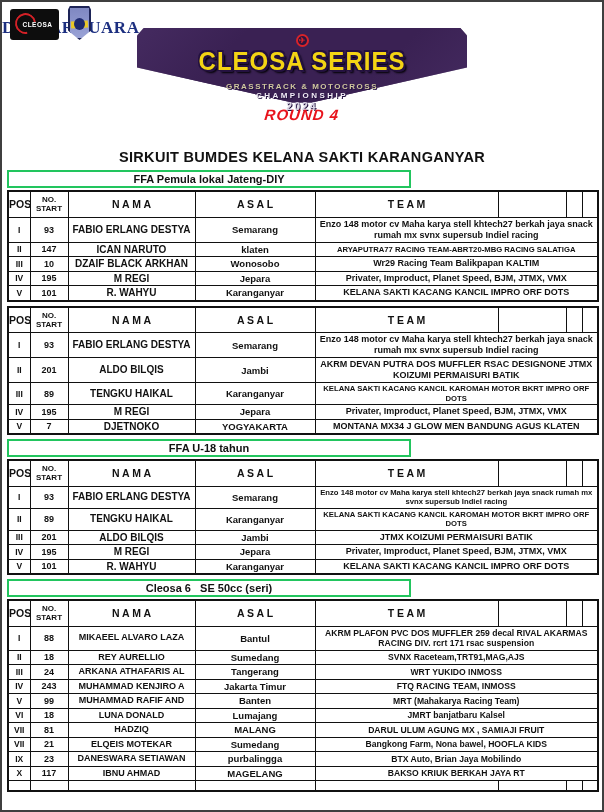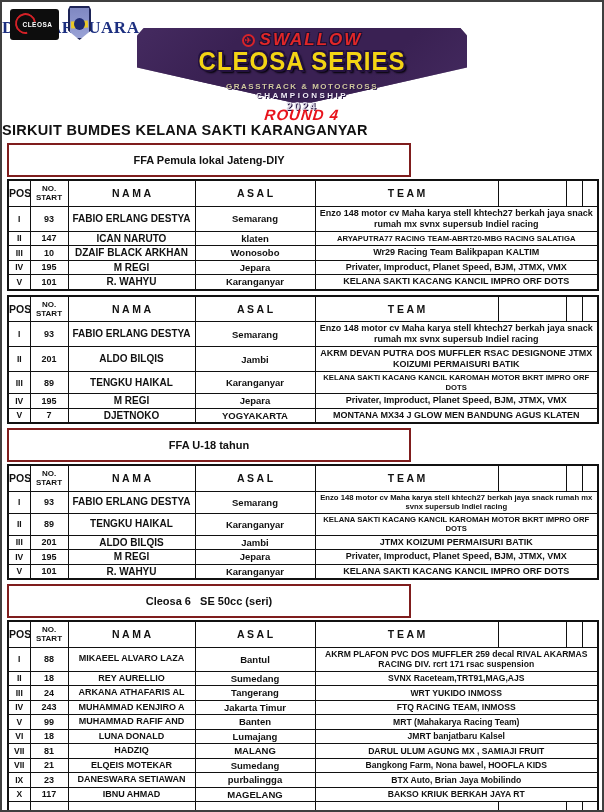--- a/index.html
+++ b/index.html
@@ -65,27 +65,27 @@
         text-shadow:1px 1px 0 #241140;}
   .sub2{font-weight:bold;font-size:8px;letter-spacing:2.5px;color:#f0ecf5;text-shadow:1px 1px 0 #241140;}
   .year{font-weight:900;font-size:10.5px;letter-spacing:2px;color:#d9d4e4;text-shadow:1px 1px 0 #241140;}
   
   .round{
     text-align:center;margin-top:2px;height:16px;
     font-size:15px;font-weight:900;font-style:italic;letter-spacing:1px;color:#e8131c;
     transform:skewX(-6deg);
   }
   .evt-date{text-align:center;font-size:12px;font-weight:bold;height:14px;letter-spacing:.3px;}
-  .venue{font-size:14.5px;font-weight:bold;height:18px;letter-spacing:.3px;}
+  .venue{text-align:center;font-size:14.5px;font-weight:bold;height:18px;letter-spacing:.3px;margin-top:27px;}
   
   .sections{position:relative;}
   .race-section{margin:4px 0 0 5px;}
   .race-section:first-child{margin-top:3px;}
   .section-title-box{
-    width:404px;border:2px solid #7f1d1d;height:34px;margin-bottom:2px;
+    width:404px;border:2px solid #22c55e;height:18px;margin-bottom:2px;
     display:flex;align-items:center;justify-content:center;
     font-size:11px;font-weight:bold;white-space:pre;
   }
   table.results{
     border-collapse:collapse;table-layout:fixed;width:590px;
     border:2px solid #111;
   }
   table.results th,table.results td{
     border:1px solid #111;font-weight:bold;text-align:center;vertical-align:middle;
     padding:1px 1px;overflow:hidden;
@@ -118,21 +118,20 @@
     <span class="core"></span>
   </div>
 
   <div class="doc-title">DAFTAR JUARA</div>
 
   <div class="banner">
     <div class="shape" style="background: linear-gradient(135deg, rgba(138, 104, 181, 0.133) 0%, rgb(58, 33, 83) 28%, rgb(58, 33, 83) 70%, rgba(138, 104, 181, 0.133) 100%), rgb(58, 33, 83);"></div>
     <div class="stack">
       <div class="brand-row">
         <span class="swallow-mark">✈</span>
-        <span class="brand-text" style="color: rgb(224, 39, 40);">SWALLOW</span>
       </div>
       <div class="series-text" style="color: rgb(243, 212, 20);">CLEOSA SERIES</div>
       <div class="sub1">GRASSTRACK &amp; MOTOCROSS</div>
       <div class="sub2">CHAMPIONSHIP</div>
       <div class="year">2024</div>
     </div>
   </div>
 
   <div class="round" style="color: rgb(232, 19, 28);">ROUND 4</div>
   <div class="venue">SIRKUIT BUMDES KELANA SAKTI KARANGANYAR</div>

